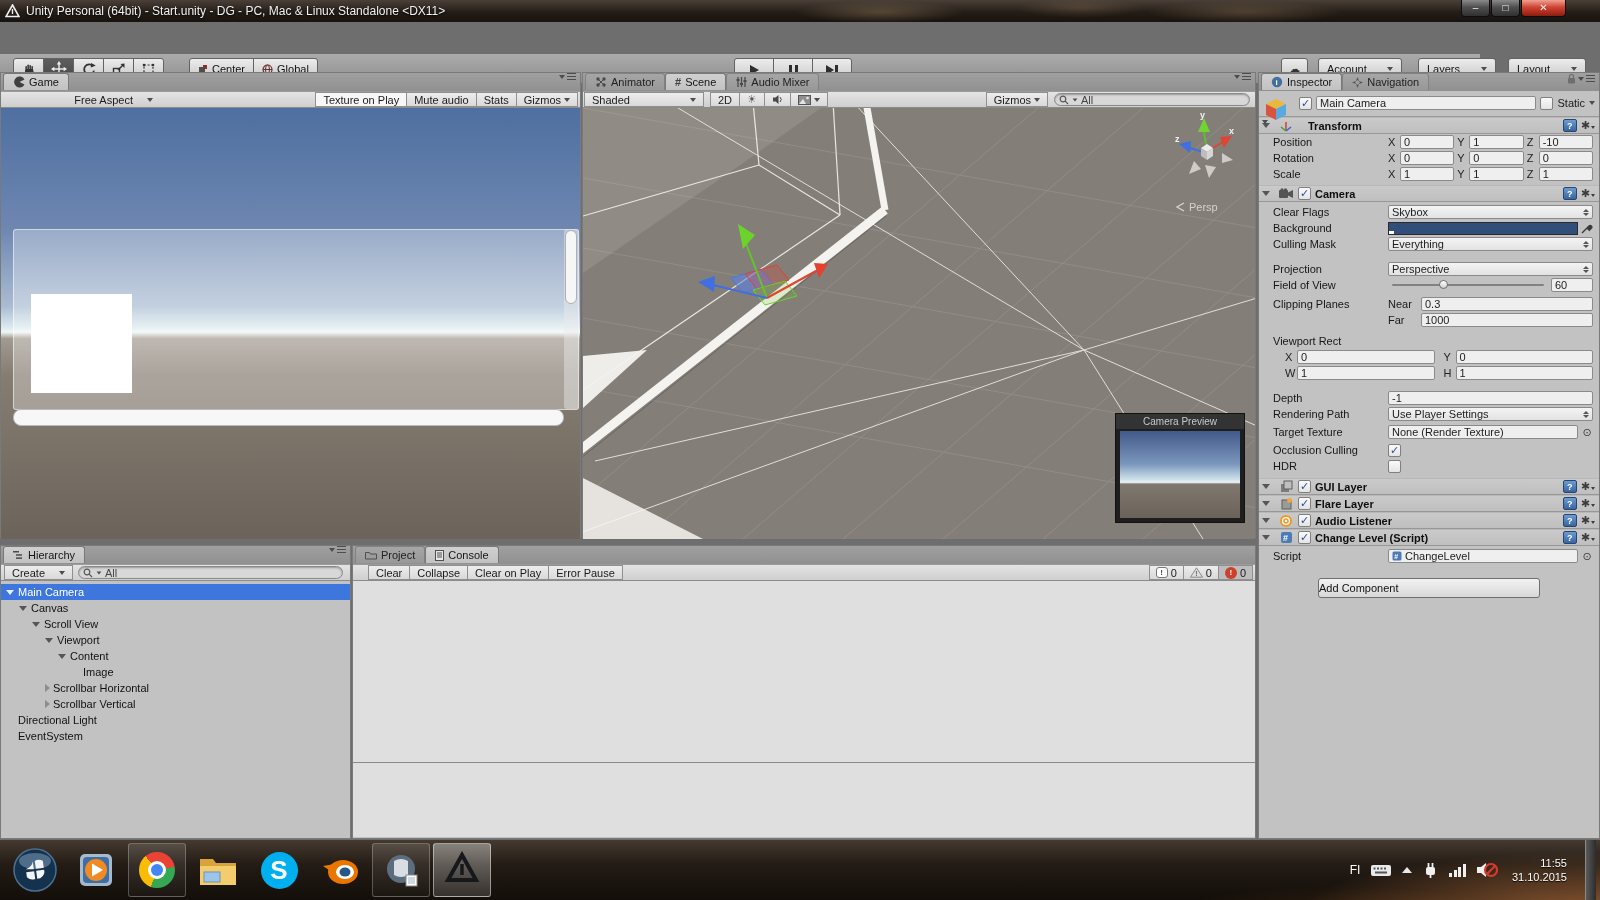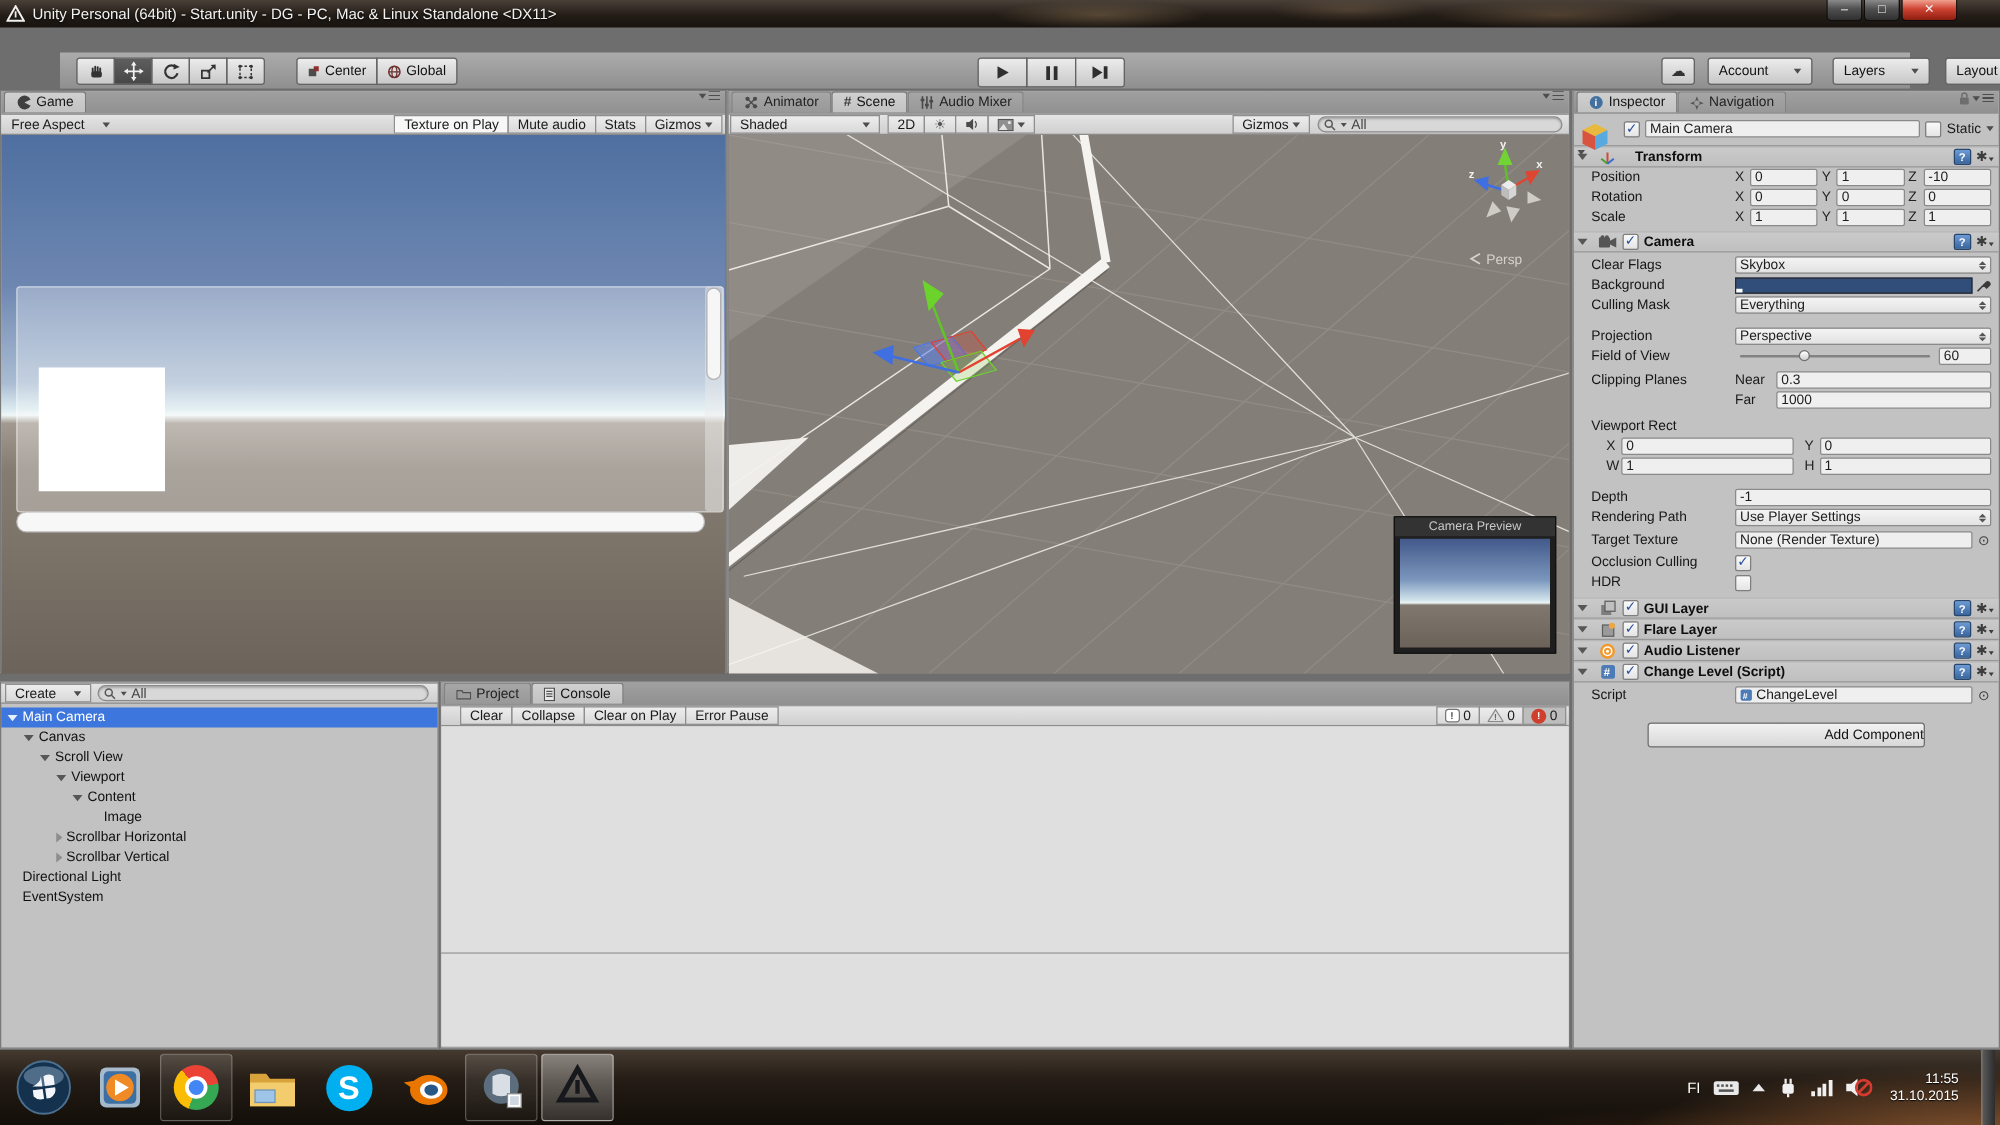--- a/index.html
+++ b/index.html
@@ -25,22 +25,22 @@
     background:linear-gradient(#8a8a8a,#4f4f4f 45%,#303030); border-radius:0 0 4px 4px;
     color:#f0f0f0; font-size:10px; line-height:15px; text-align:center; margin-left:1px; }
   .winbtn.close { width:45px; background:linear-gradient(#f0a090,#cf4331 45%,#8c1d10); }
 
   
   #menubar { left:0; top:22px; width:1600px; height:20px; background:#f0f0f0;
     border-bottom:1px solid #c9c9c9; display:flex; align-items:center; padding-left:6px; }
   .menuitem { font-size:12px; padding:0 9px; color:#111; }
 
   
-  #unitybar { left:0; top:42px; width:1480px; height:30px;
-    background:linear-gradient(#ababab,#8f8f8f); border-bottom:1px solid #6c6c6c;margin-left:48px; }
+  #unitybar { left:0; top:54px; width:1480px; height:30px;
+    background:linear-gradient(#ababab,#8f8f8f); border-bottom:1px solid #6c6c6c; }
   .toolgrp { position:absolute; top:4px; display:flex; }
   .tbtn { width:31px; height:22px; border:1px solid #636363; margin-left:-1px;
     background:linear-gradient(#ececec,#c8c8c8); display:flex; align-items:center; justify-content:center; }
   .tbtn:first-child { border-radius:3px 0 0 3px; margin-left:0; }
   .tbtn:last-child { border-radius:0 3px 3px 0; }
   .tbtn.on { background:linear-gradient(#5e5e5e,#474747); }
   .tbtn.txt { width:auto; padding:0 8px; font-size:11px; gap:4px; }
   .pill { border-radius:3px !important; }
   .tbtn .lbl { font-size:11px; color:#111; }
   .tri-d { width:0; height:0; border-left:3.5px solid transparent; border-right:3.5px solid transparent; border-top:4px solid #4d4d4d; display:inline-block; }
@@ -122,21 +122,21 @@
   .irow { display:flex; align-items:center; height:16px; padding:0 6px 0 14px; font-size:11px; gap:3px; }
   .ilabel { width:112px; flex:none; color:#161616; }
   .ax { width:9px; flex:none; text-align:left; color:#222; }
   .f1 { flex:1; }
   .slider { position:relative; flex:1; height:2px; background:#828282; border-radius:1px; margin:0 4px; }
   .knob { position:absolute; left:31%; top:-4px; width:9px; height:9px; border-radius:50%; background:linear-gradient(#fff,#cfcfcf); border:1px solid #6f6f6f; }
   .swatch { flex:1; height:13px; background:#314d79; border:1px solid #2a2a2a; position:relative; }
   .swatch::after { content:""; position:absolute; left:0; bottom:0; width:5px; height:3px; background:#fff; }
   .target { color:#3c3c3c; font-size:11px; width:12px; text-align:center; flex:none; }
   .addbtn { display:block; margin:14px auto 0 auto; width:222px; height:20px; background:linear-gradient(#f2f2f2,#d8d8d8);
-    border:1px solid #6f6f6f; border-radius:3px; font-size:11px; text-align:right; line-height:18px; color:#111; }
+    border:1px solid #6f6f6f; border-radius:3px; font-size:11px; text-align:left; line-height:18px; color:#111; }
   .cicon { width:16px; height:16px; flex:none; display:flex; align-items:center; justify-content:center; }
 
   
   #taskbar { left:0; top:840px; width:1600px; height:60px;
     background:
       radial-gradient(420px 90px at 1590px 75px, rgba(255,158,88,.55), transparent 70%),
       radial-gradient(300px 70px at 1340px 95px, rgba(214,128,66,.25), transparent 70%),
       linear-gradient(#453a30,#241c15 40%,#130e09);
     display:flex; align-items:center; }
   .tkslot { width:58px; height:54px; display:flex; align-items:center; justify-content:center; border-radius:3px; margin-left:3px; flex:none; }
@@ -291,21 +291,21 @@
             <path d="M6.5 6 L11.5 3.5 A5.5 5.5 0 1 0 11.5 8.5 Z" fill="#3f3f3f"></path>
           </svg>
         <span>Game</span>
       </div>
       <span class="pmenu">
           <i class="tri-d"></i>
           <i class="burger"></i>
         </span>
     </div>
     <div class="minibar">
-      <div class="mbtn mdrop" style="border:none;background:transparent;width:158px;justify-content:flex-start">
+      <div class="mbtn mdrop" style="border:none;background:transparent;width:158px;justify-content:flex-end">
         <span>Free Aspect</span>
           <span class="tri-d"></span>
       </div>
       <div style="margin-left:auto;display:flex">
         <div class="mbtn on">
             <span>Texture on Play</span>
           </div>
         <div class="mbtn">
             <span>Mute audio</span>
           </div>
@@ -489,20 +489,36 @@
         </g>
       </svg>
       <div id="campreview">
         <div class="cpt">Camera Preview</div>
         <div class="cpb"></div>
       </div>
     </div>
   </div>
 
   <div class="panel" style="left:0;top:545px;width:351px;height:294px">
+    <div class="ptabs">
+      <div class="tab">
+        <svg width="11" height="10">
+            <g fill="#4a4a4a">
+              <rect x="0" y="1" width="6" height="1.5"></rect>
+              <rect x="3" y="4.2" width="6" height="1.5"></rect>
+              <rect x="3" y="7.4" width="6" height="1.5"></rect>
+            </g>
+          </svg>
+        <span>Hierarchy</span>
+      </div>
+      <span class="pmenu">
+          <i class="tri-d"></i>
+          <i class="burger"></i>
+        </span>
+    </div>
     <div class="minibar">
       <div class="mbtn mdrop" style="margin-left:1px">
         <span>Create</span>
           <span class="tri-d"></span>
       </div>
       <div class="search" style="flex:1;margin:0 5px">
         <svg width="10" height="10">
             <circle cx="4" cy="4" r="2.8" fill="none" stroke="#555" stroke-width="1.2"></circle>
             <line x1="6.2" y1="6.2" x2="9" y2="9" stroke="#555" stroke-width="1.2"></line>
           </svg>

